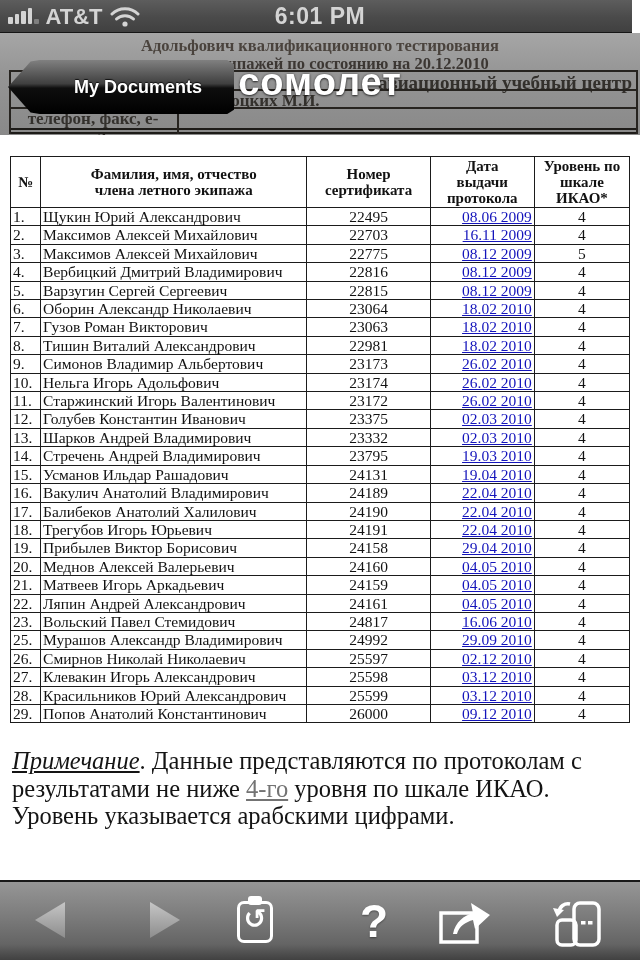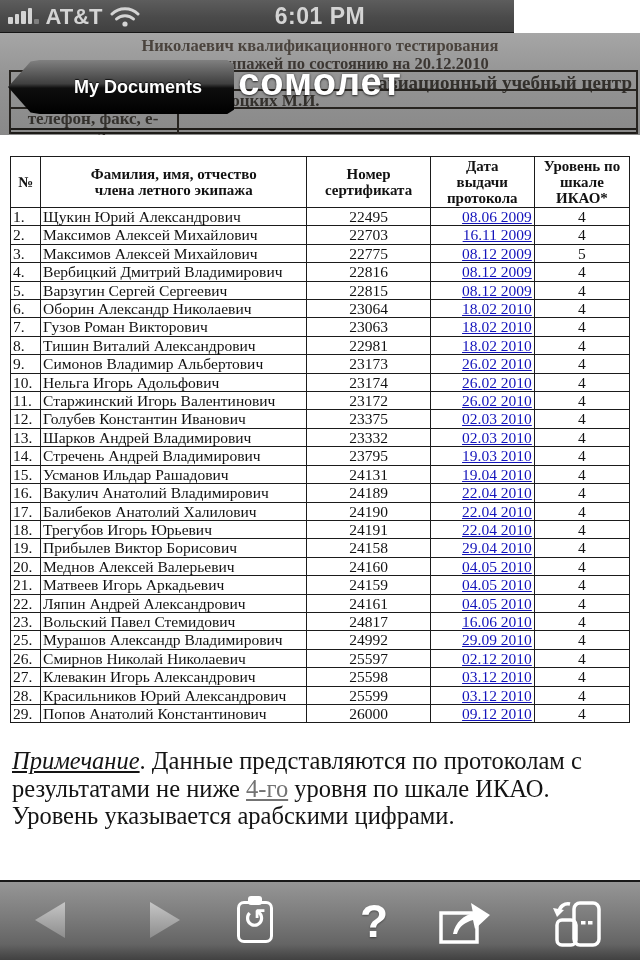--- a/index.html
+++ b/index.html
@@ -1,21 +1,21 @@
 <!DOCTYPE html>
 <html><head>
 <meta charset="utf-8">
 <style>
   * { margin:0; padding:0; box-sizing:border-box; }
   html,body { width:640px; height:960px; overflow:hidden; background:#fff; }
   .screen { position:relative; width:640px; height:960px; font-family:"Liberation Serif", serif; }
 
   
   .status-bar{
-    position:absolute; top:0; left:0; width:514px; height:33px;
+    position:absolute; top:0; left:0; width:632px; height:33px;
     background:linear-gradient(180deg,#5d5d5d 0%,#4a4a4a 55%,#404040 100%);
     border-bottom:1.5px solid #161616;
     color:#d4d4d4; font-family:"Liberation Sans", sans-serif; font-weight:bold;
   }
   .sb-left{ position:absolute; left:8px; top:0; height:33px; display:flex; align-items:center; gap:7px; }
   .sb-time{ position:absolute; left:0; width:640px; text-align:center; top:3px; font-size:23px; letter-spacing:.5px; }
   .sb-right{ position:absolute; right:6px; top:0; height:33px; display:flex; align-items:center; gap:6px;margin-top:28px; }
   .sig{ display:flex; align-items:flex-end; gap:2px; height:20px; padding-bottom:3px;}
   .sig i{ display:block; width:4.5px; background:#d4d4d4; border-radius:1px;}
   .sig i.dim{ background:#7f7f7f; }
@@ -136,21 +136,21 @@
         </svg>
       </span>
       <span class="sb-batt-pct">29%</span>
       <span class="batt">
           <span class="fill"></span>
         </span>
     </div>
   </div>
 
   <div class="navbar">
-    <div class="nv-text nv-line1">Николаевич квалификационного тестирования</div>
+    <div class="nv-text nv-line1">Адольфович квалификационного тестирования</div>
     <div class="nv-text nv-line2">
       <span>летных экипажей по состоянию на </span><span class="u-date">20.12.2010</span>
     </div>
     <div class="nv-hline hl-a"></div>
     <div class="nv-text nv-org">авиационный учебный центр</div>
     <div class="nv-hline hl-b"></div>
     <div class="nv-text nv-person">Добросоцких М.И.</div>
     <div class="nv-hline hl-c"></div>
     <div class="nv-text nv-contact-label">телефон, факс, e-mail:</div>
     <div class="nv-dbl"></div>

